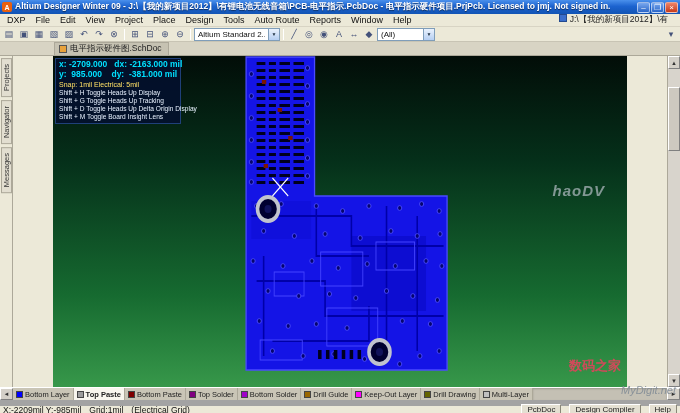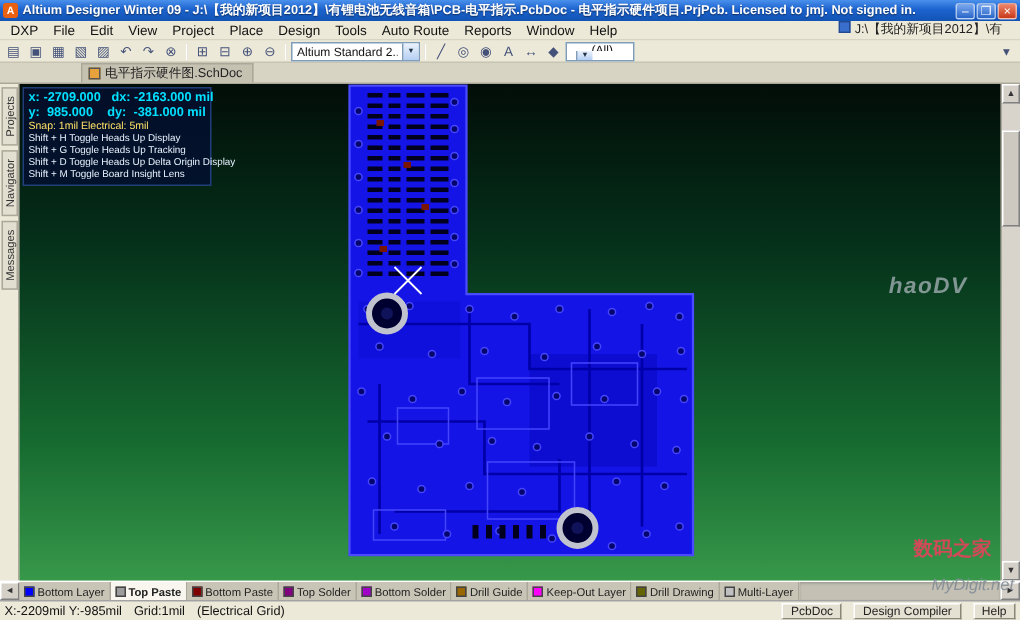--- a/index.html
+++ b/index.html
@@ -32,35 +32,35 @@
     border-bottom: 1px solid #c8c4b4; padding: 0 2px; flex: none; }
   .tbtn { width: 14px; height: 13px; display: flex; align-items: center; justify-content: center;
     font-size: 9px; color: #44527a; border: 1px solid transparent; }
   .tb-sep { width: 1px; height: 11px; background: #b4b0a0; border-right: 1px solid #fff; margin: 0 2px; flex: none; }
   .combo { display: flex; align-items: center; background: #fff; border: 1px solid #7f9db9; height: 13px;
     font-size: 8px; color: #111; padding-left: 3px; flex: none; }
   .combo .cval { white-space: nowrap; overflow: hidden; flex: 1; }
   .combo .carrow { margin-left: 3px; width: 11px; align-self: stretch; background: linear-gradient(#eaf2fd,#b6cff2);
     border-left: 1px solid #7f9db9; font-size: 5px; color: #234; display: flex; align-items: center; justify-content: center; }
   .combo.style { width: 86px; }
-  .combo.filter { width: 46px; flex-direction: column; }
+  .combo.filter { width: 58px; }
   .tb-spacer { flex: 1; }
 
   
   .tabbar { height: 14px; background: #d8d4c4; border-bottom: 1px solid #aca899; display: flex;
     align-items: flex-end; padding-left: 14px; flex: none; }
   .doc-tab { display: flex; align-items: center; gap: 3px; font-size: 8.5px; height: 13px; padding: 0 6px 0 4px;
     background: #c6c2b2; border: 1px solid #aca899; border-bottom: none; color: #222; white-space: nowrap; margin-left: 40px; }
   .doc-tab.active { background: #f6f4ec; font-weight: bold; }
   .tab-ico { width: 8px; height: 8px; border: 1px solid #555; flex: none; }
   .tab-ico.sch { background: #e8a23c; }
   .tab-ico.pcb { background: #3c9a3c; }
 
   
-  .main { flex: 1; display: flex; min-height: 0; }
+  .main { flex: 1; display: flex; min-height: 0; gap: 40px; }
   .left-strip { width: 13px; background: #ece9d8; border-right: 1px solid #aca899; display: flex;
     flex-direction: column; align-items: center; gap: 3px; padding-top: 2px; flex: none; }
   .vtab { writing-mode: vertical-rl; transform: rotate(180deg); font-size: 7.5px; color: #333;
     background: #e2ded0; border: 1px solid #aca899; width: 11px; padding: 5px 0; text-align: center; }
 
   .canvas { position: relative; flex: 1; overflow: hidden;
     background: linear-gradient(180deg,#020d08 0%,#05301a 32%,#166a30 72%,#37984a 100%); }
   svg.board { position: absolute; inset: 0; width: 100%; height: 100%; }
   #pcb-pads rect { fill: #00001e; }
   #pcb-vias circle { fill: #05056e; stroke: #4646ff; stroke-width: 1; }
@@ -93,21 +93,21 @@
     align-items: center; flex: none; }
   .lbtn { width: 13px; height: 12px; font-size: 6px; color: #333; background: #d4d0c8;
     border: 1px solid; border-color: #fff #808080 #808080 #fff; display: flex; align-items: center; justify-content: center; flex: none; }
   .layer-tab { display: flex; align-items: center; gap: 2px; font-size: 7.5px; color: #222; height: 12px;
     padding: 0 3px; background: #c9c5b6; border-right: 1px solid #aca899; white-space: nowrap; flex: none; }
   .layer-tab.active { background: #f8f6ee; font-weight: bold; }
   .lsq { width: 7px; height: 7px; border: 1px solid #444; flex: none; }
   .ltrack { flex: 1; align-self: stretch; background: #c4c0b4; box-shadow: inset 0 1px 2px #0003; }
 
   
-  .statusbar { height: 13px; background: #ece9d8; border-top: 1px solid #a3a3a3; display: flex;
+  .statusbar { height: 13px; background: #ece9d8; border-top: 6px solid #a3a3a3; display: flex;
     align-items: center; gap: 8px; padding: 0 3px; font-size: 8.5px; color: #111; flex: none; }
   .sfield { white-space: nowrap; }
   .s-spacer { flex: 1; }
   .sbtn { font-family: inherit; font-size: 8px; height: 11px; padding: 0 5px; background: #e4e0d2;
     border: 1px solid; border-color: #fff #8a8778 #8a8778 #fff; color: #222; white-space: nowrap; }
 </style>
 </head>
 <body>
 
 <div class="app">

